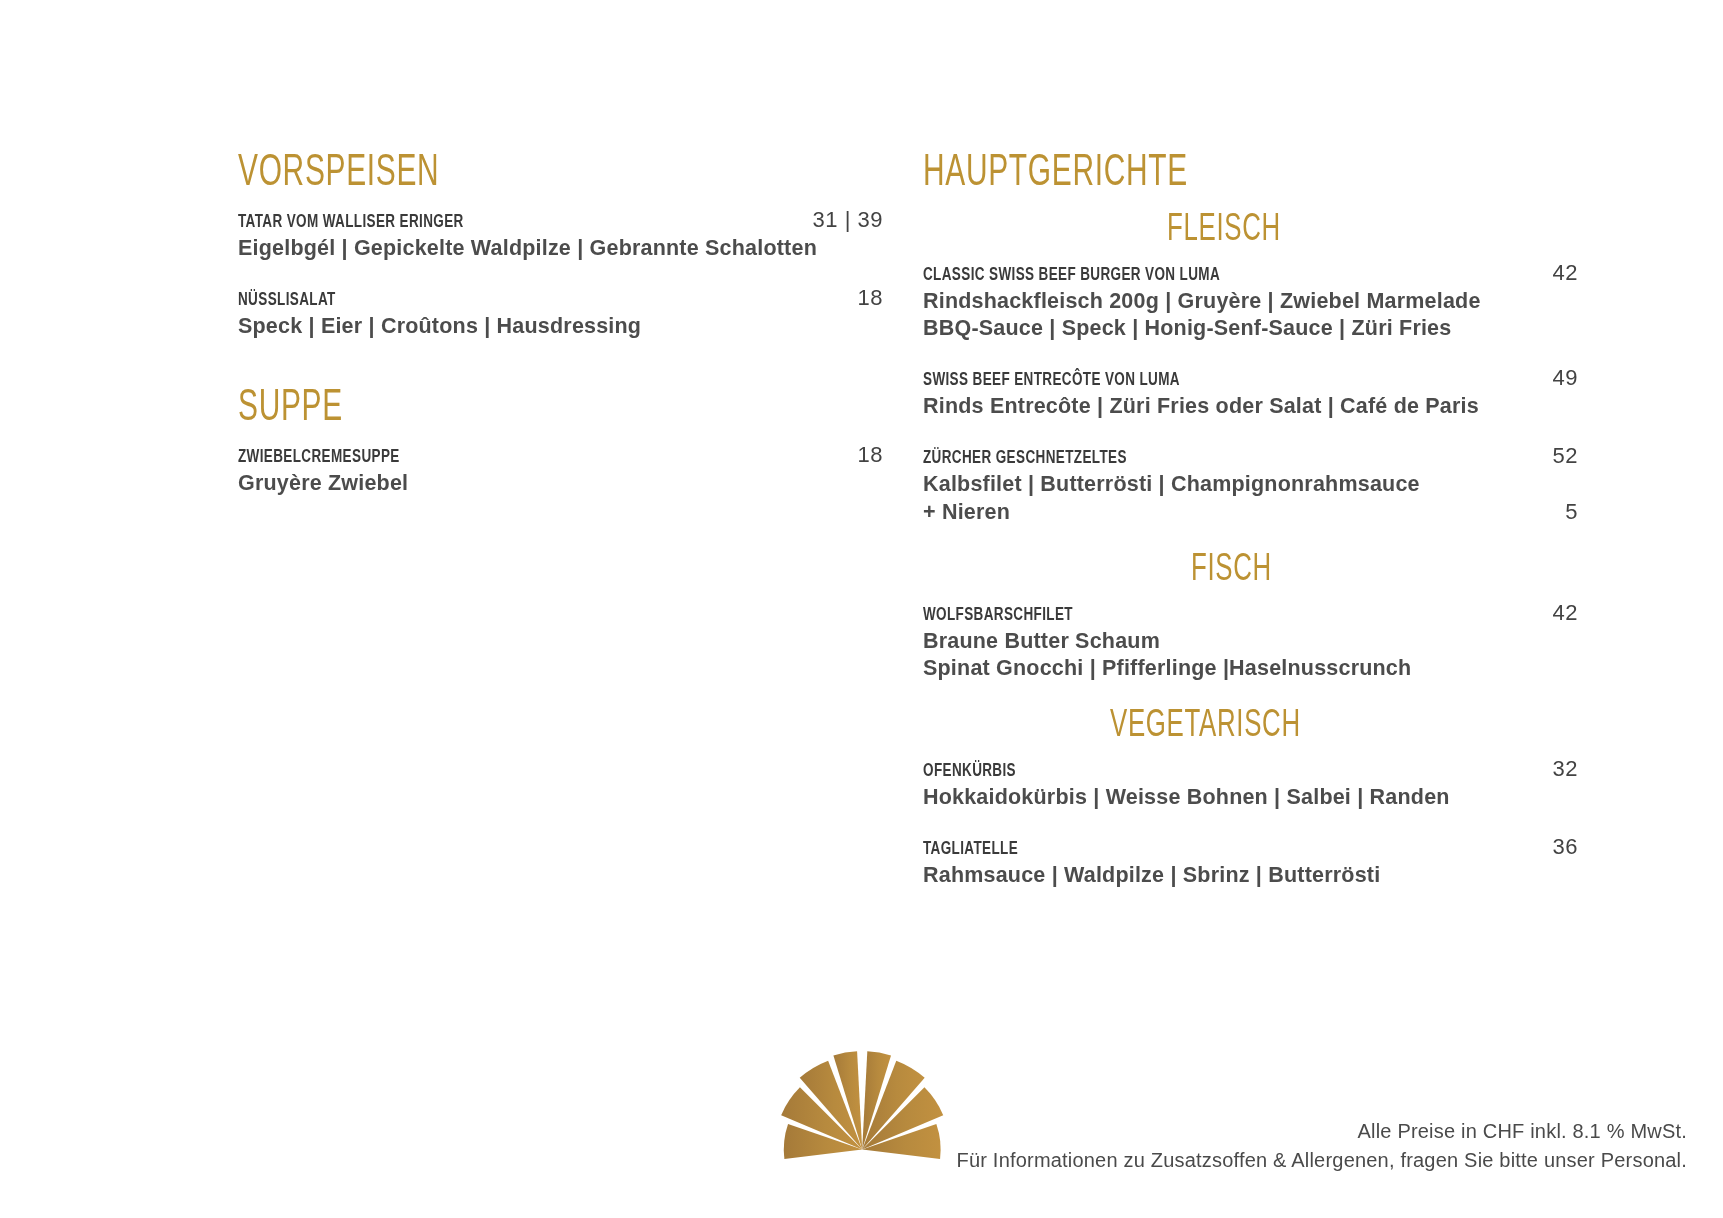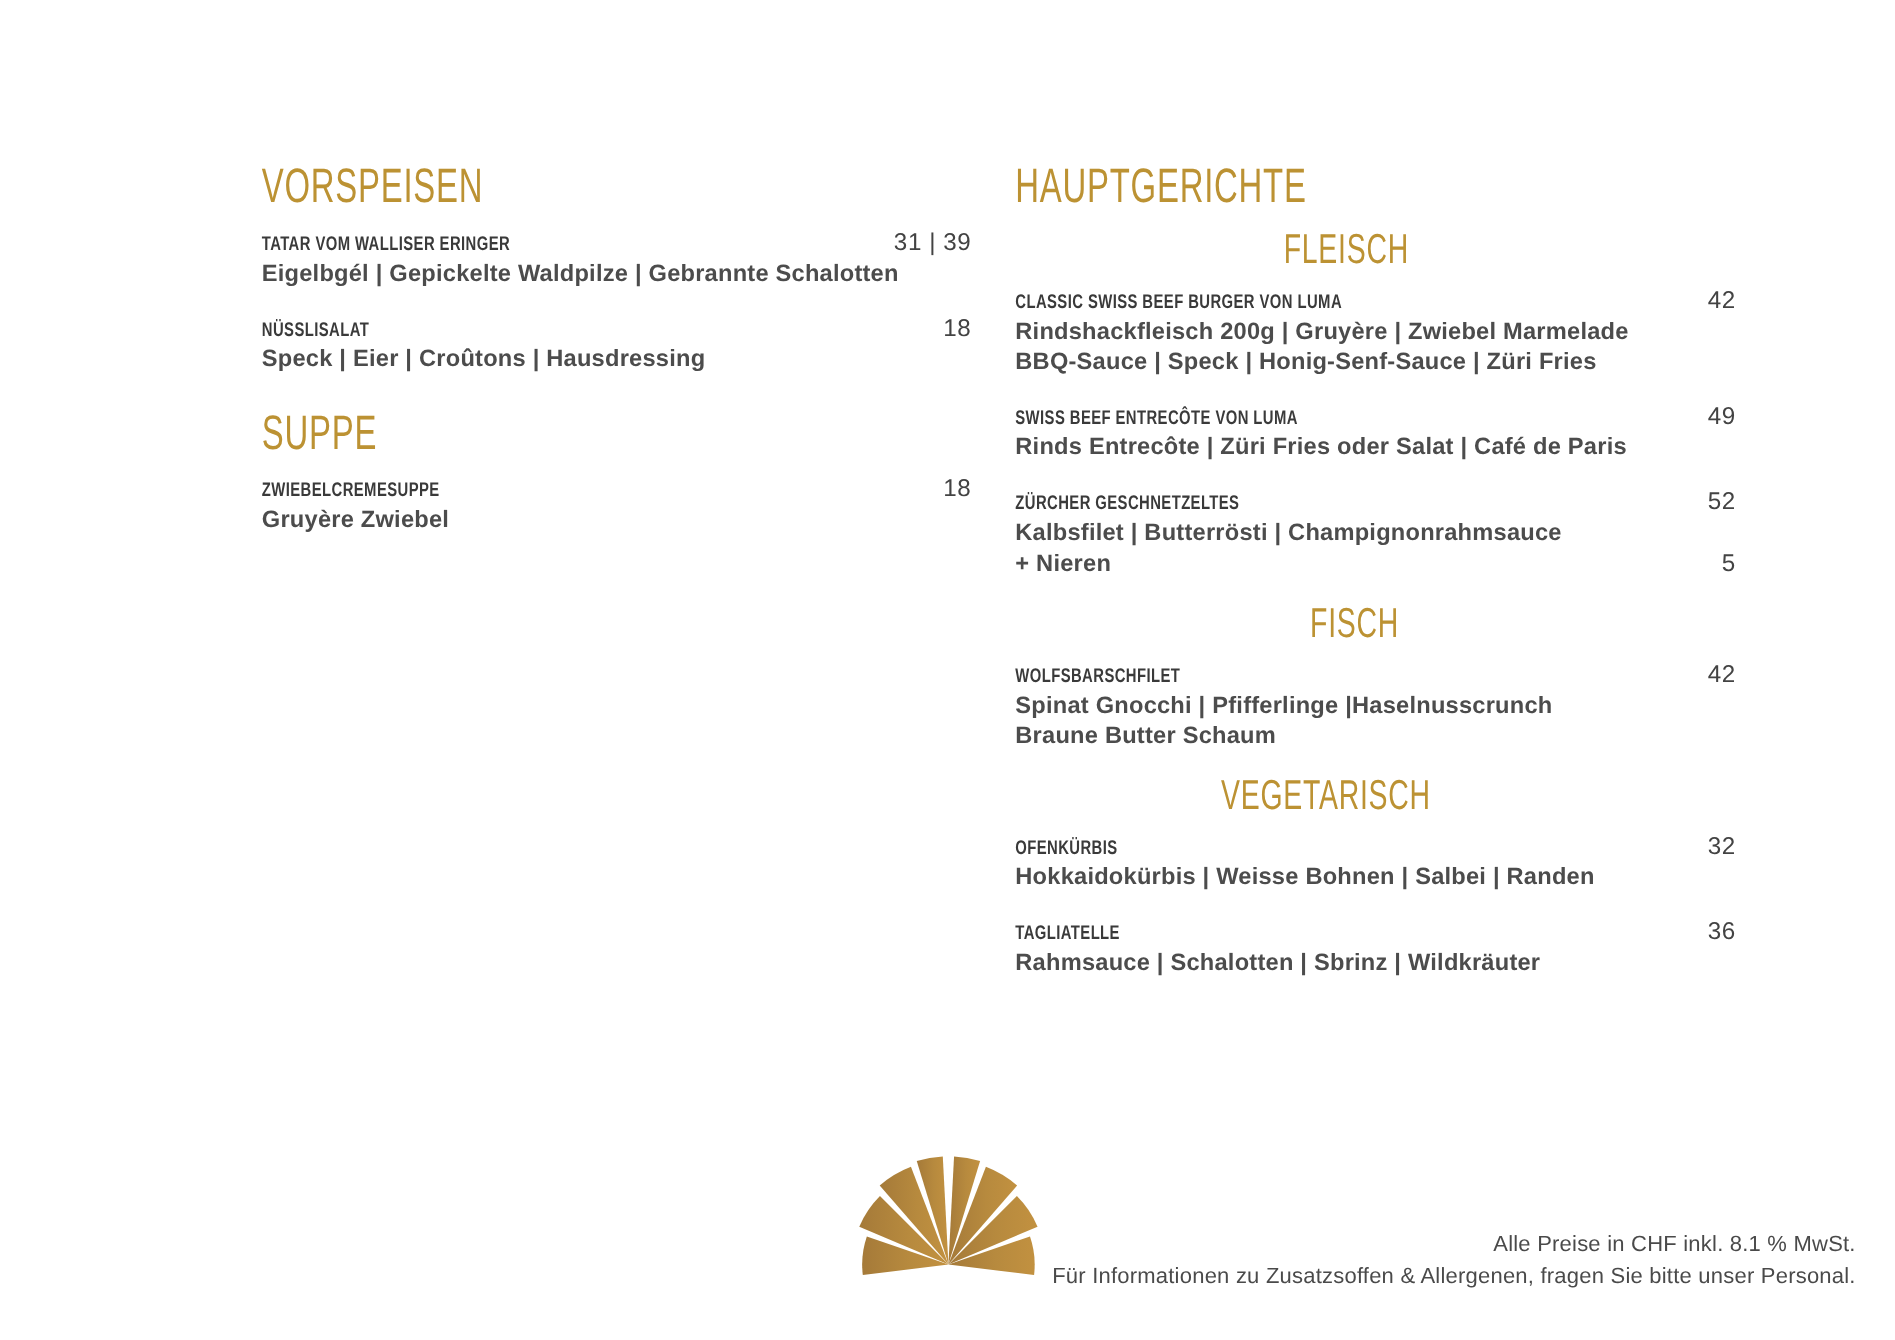--- a/index.html
+++ b/index.html
@@ -60,21 +60,21 @@
   </div>
 
   <div class="item">
     <div class="row">
       <span class="item-name"><span class="squeeze-md">NÜSSLISALAT</span></span>
       <span class="price">18</span>
     </div>
     <div class="desc">Speck | Eier | Croûtons | Hausdressing</div>
   </div>
 
-  <h1 class="menu-heading" style="margin-top:32px;"><span class="squeeze-xl">SUPPE</span></h1>
+  <h1 class="menu-heading" style="margin-top:43px;"><span class="squeeze-xl">SUPPE</span></h1>
 
   <div class="item">
     <div class="row">
       <span class="item-name"><span class="squeeze-md">ZWIEBELCREMESUPPE</span></span>
       <span class="price">18</span>
     </div>
     <div class="desc">Gruyère Zwiebel</div>
   </div>
 
 </section>
@@ -114,40 +114,40 @@
     </div>
   </div>
 
   <h2 class="menu-subheading"><span class="squeeze-xl">FISCH</span></h2>
 
   <div class="item">
     <div class="row">
       <span class="item-name"><span class="squeeze-md">WOLFSBARSCHFILET</span></span>
       <span class="price">42</span>
     </div>
+    <div class="desc">Braune Butter Schaum</div>
     <div class="desc">Spinat Gnocchi | Pfifferlinge |Haselnusscrunch</div>
-    <div class="desc">Braune Butter Schaum</div>
   </div>
 
   <h2 class="menu-subheading"><span class="squeeze-xl">VEGETARISCH</span></h2>
 
   <div class="item">
     <div class="row">
       <span class="item-name"><span class="squeeze-md">OFENKÜRBIS</span></span>
       <span class="price">32</span>
     </div>
     <div class="desc">Hokkaidokürbis | Weisse Bohnen | Salbei | Randen</div>
   </div>
 
   <div class="item">
     <div class="row">
       <span class="item-name"><span class="squeeze-md">TAGLIATELLE</span></span>
       <span class="price">36</span>
     </div>
-    <div class="desc">Rahmsauce | Schalotten | Sbrinz | Wildkräuter</div>
+    <div class="desc">Rahmsauce | Waldpilze | Sbrinz | Butterrösti</div>
   </div>
 
 </section>
 
 <div class="logo">
   <svg viewBox="-4 12 210 146" xmlns="http://www.w3.org/2000/svg">
     <defs>
       <linearGradient id="gold" x1="0" y1="0" x2="1" y2="0">
         <stop offset="0" stop-color="#A57A39"></stop>
         <stop offset="0.55" stop-color="#B78A3E"></stop>

